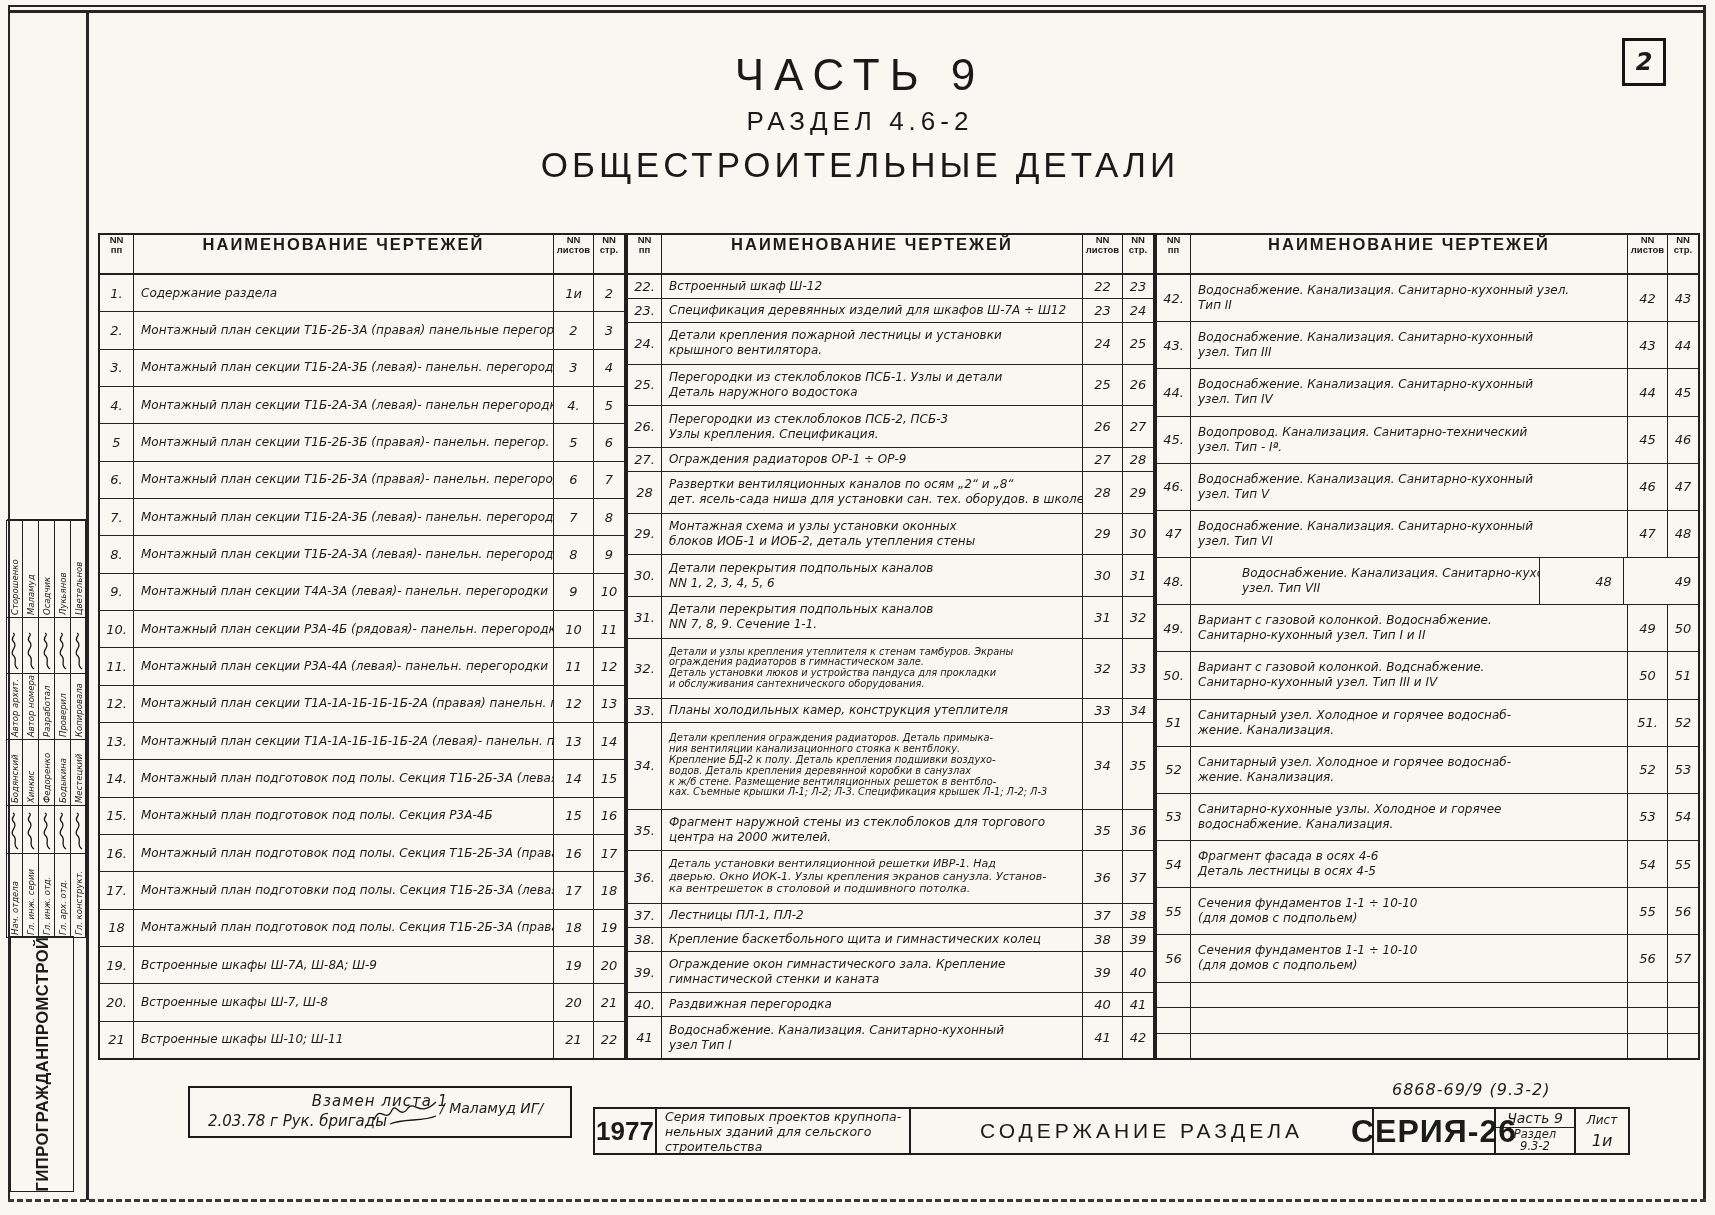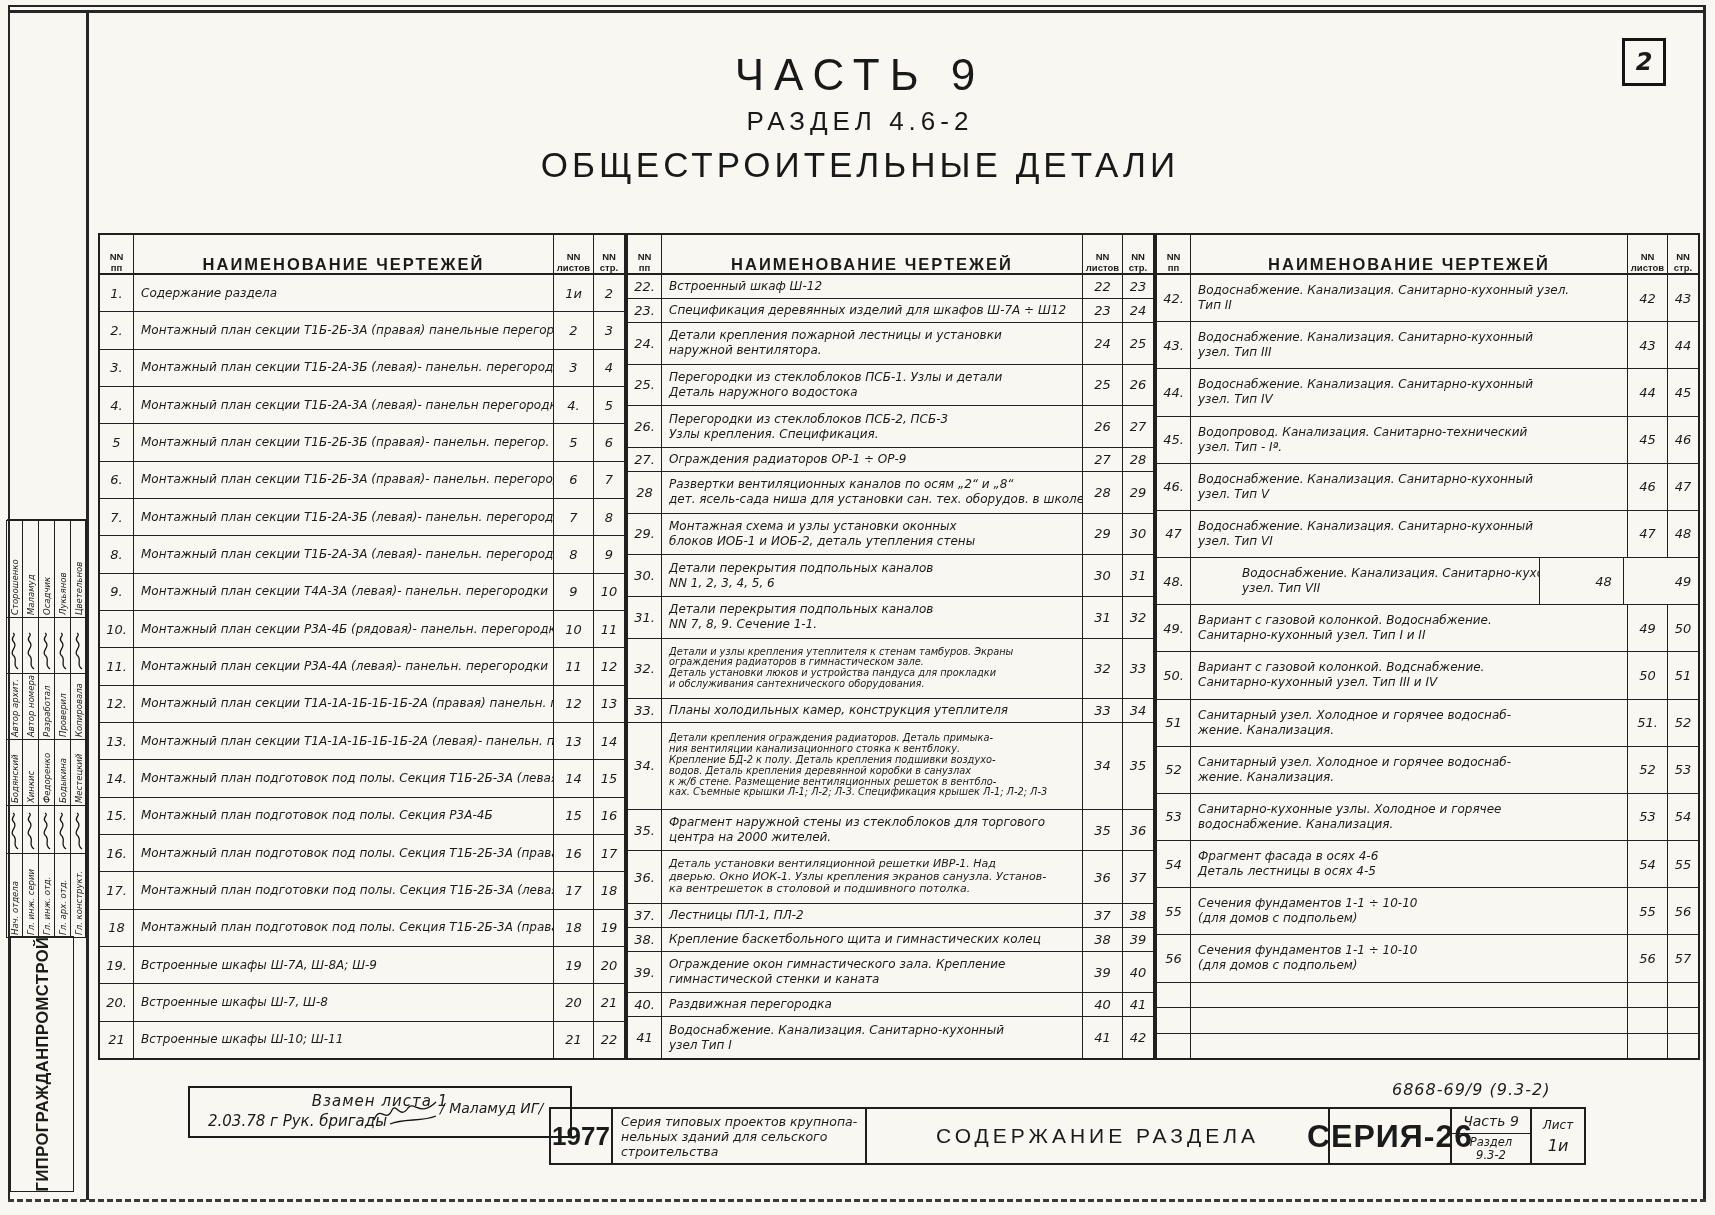--- a/index.html
+++ b/index.html
@@ -19,21 +19,21 @@
     font-family:"Liberation Sans", sans-serif; color:#191919; }
   .titles .t1 { font-size:44px; letter-spacing:10px; font-weight:500; }
   .titles .t2 { font-size:26px; letter-spacing:5px; margin-top:6px; font-weight:500; }
   .titles .t3 { font-size:35px; letter-spacing:4px; margin-top:8px; font-weight:500; }
 
   
   .tbl { position:absolute; top:233px; height:827px; border:2.4px solid #202020;
     display:flex; flex-direction:column; background:transparent; }
   .thead { height:40px; display:flex; border-bottom:2.2px solid #202020;
     font-family:"Liberation Sans", sans-serif; }
-  .thead .hc { display:flex; flex-direction:column; align-items:center; justify-content:flex-end;
+  .thead .hc { display:flex; flex-direction:column; align-items:center; justify-content:flex-start;
     font-weight:bold; line-height:1.1; }
   .hc-no, .c-no { width:34px; border-right:1.8px solid #202020; }
   .hc-name, .c-name { flex:1; border-right:1.8px solid #202020; }
   .hc-sh, .c-sh { width:40px; border-right:1.8px solid #202020; }
   .hc-pg, .c-pg { width:30px; }
   .hc-no, .hc-sh, .hc-pg { font-size:9.5px; }
   .hc-name { font-size:16.5px; letter-spacing:2px; }
   .tbody { flex:1; display:flex; flex-direction:column; }
   .trow { display:flex; border-bottom:1.7px solid #232323; min-height:0; }
   .trow:last-child { border-bottom:none; }
@@ -64,21 +64,21 @@
 
   
   .rev-box { position:absolute; left:188px; top:1086px; width:384px; height:52px;
     border:2.6px solid #1a1a1a; font-style:italic; font-size:15px; padding:4px 18px; }
   .rev-box .r1 { text-align:center; letter-spacing:1px; }
   .rev-box .r2 { margin-top:2px; }
   .rev-sig { position:absolute; left:180px; top:6px; }
   .rev-cap { position:absolute; left:250px; top:12px; font-size:14px; }
 
   
-  .tblock { position:absolute; left:549px; top:1107px; height:58px; display:flex;
+  .tblock { position:absolute; left:593px; top:1107px; height:48px; display:flex;
     border:2.4px solid #1d1d1d; background:transparent; }
   .tb-cell { border-right:2px solid #1d1d1d; display:flex; align-items:center;
     justify-content:center; }
   .tb-year { width:62px; font-size:26px; font-family:"Liberation Sans",sans-serif;
     font-weight:bold; }
   .tb-series-desc { width:254px; flex-direction:column; font-style:italic;
     font-size:12.5px; line-height:1.2; align-items:flex-start; padding-left:8px; }
   .tb-doc { width:463px; font-size:21px; letter-spacing:4px; font-weight:500;
     font-family:"Liberation Sans",sans-serif; }
   .tb-serno { width:122px; font-size:32px; font-family:"Liberation Sans",sans-serif;
@@ -336,21 +336,21 @@
           <div class="c-name">
             <div>Спецификация деревянных изделий для шкафов Ш-7А ÷ Ш12</div>
           </div>
           <div class="c-sh">23</div>
           <div class="c-pg">24</div>
         </div>
         <div class="trow" style="flex-grow: 1.45;">
           <div class="c-no">24.</div>
           <div class="c-name">
             <div>Детали крепления пожарной лестницы и установки</div>
-            <div>наружной вентилятора.</div>
+            <div>крышного вентилятора.</div>
           </div>
           <div class="c-sh">24</div>
           <div class="c-pg">25</div>
         </div>
         <div class="trow" style="flex-grow: 1.45;">
           <div class="c-no">25.</div>
           <div class="c-name">
             <div>Перегородки из стеклоблоков ПСБ-1. Узлы и детали</div>
             <div>Деталь наружного водостока</div>
           </div>

